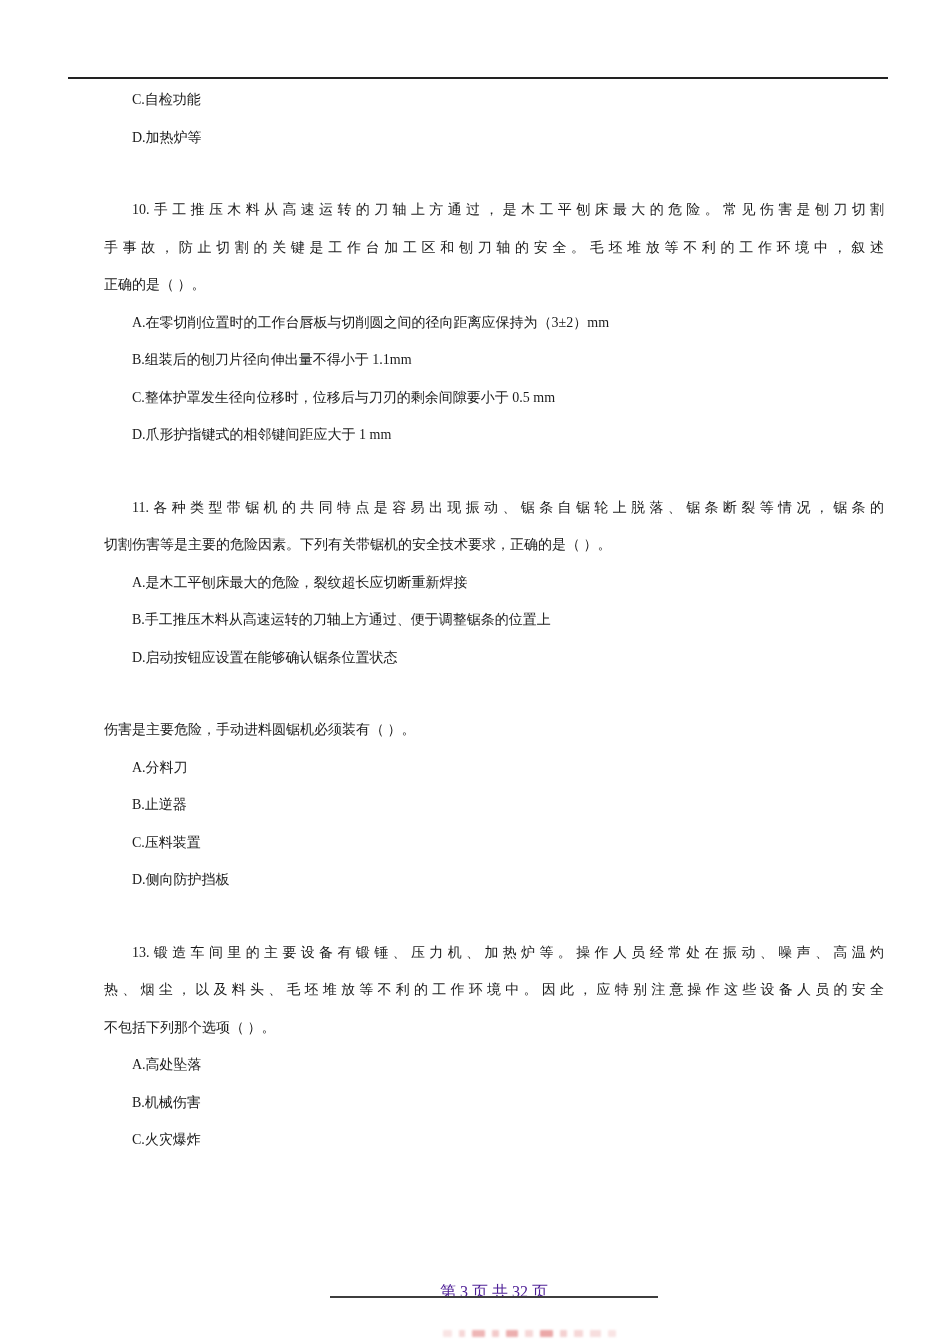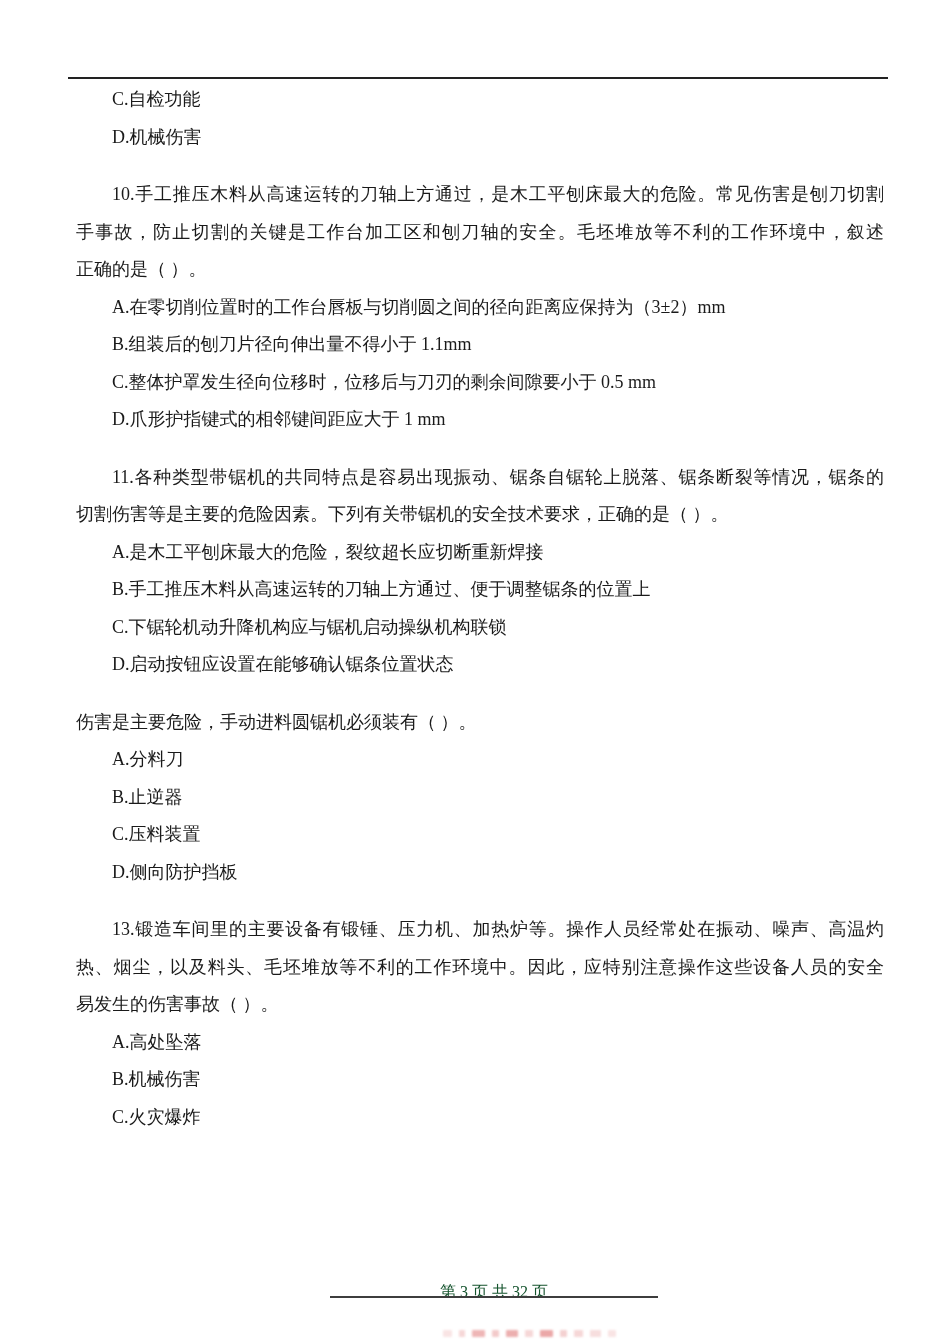--- a/index.html
+++ b/index.html
@@ -18,49 +18,49 @@
   }
   .top-rule {
     position: absolute;
     top: 77px;
     left: 68px;
     width: 820px;
     height: 2px;
     background: #222222;
   }
   .content {
-    padding: 81px 66px 0 76px; 
-    font-size: 18px;
+    padding: 81px 66px 0 104px; 
+    font-size: 14px;
     line-height: 37.5px;
   }
   .line {
     min-height: 37.5px;
   }
   .indent {
     text-indent: 2em;
   }
   .just {
     text-align: justify;
     text-align-last: justify;
   }
   .question {
-    margin-top: 20px;
+    margin-top: 35px;
   }
   .footer {
     position: absolute;
     top: 1283px;
     left: 330px;
     width: 328px;
     height: 13px;
     overflow: hidden;
     border-bottom: 2px solid #3d3d3d;
     text-align: center;
     font-size: 16px;
     line-height: 18px;
-    color: #14532d;
+    color: #4c1d95;
   }
   .watermark {
     position: absolute;
     top: 1330px;
     left: 443px;
     width: 210px;
     display: flex;
     align-items: center;
     gap: 7px;
     filter: blur(0.8px);
@@ -86,53 +86,52 @@
 </head>
 <body>
 
 <div class="page">
 
   <div class="top-rule"></div>
 
   <div class="content">
 
     <div class="line indent">C.自检功能</div>
-    <div class="line indent">D.机械伤害</div>
+    <div class="line indent">D.加热炉等</div>
 
     <div class="question">
       <div class="line indent just">10.手工推压木料从高速运转的刀轴上方通过，是木工平刨床最大的危险。常见伤害是刨刀切割</div>
       <div class="line just">手事故，防止切割的关键是工作台加工区和刨刀轴的安全。毛坯堆放等不利的工作环境中，叙述</div>
       <div class="line">正确的是（ ）。</div>
       <div class="line indent">A.在零切削位置时的工作台唇板与切削圆之间的径向距离应保持为（3±2）mm</div>
       <div class="line indent">B.组装后的刨刀片径向伸出量不得小于 1.1mm</div>
       <div class="line indent">C.整体护罩发生径向位移时，位移后与刀刃的剩余间隙要小于 0.5 mm</div>
       <div class="line indent">D.爪形护指键式的相邻键间距应大于 1 mm</div>
     </div>
 
     <div class="question">
       <div class="line indent just">11.各种类型带锯机的共同特点是容易出现振动、锯条自锯轮上脱落、锯条断裂等情况，锯条的</div>
       <div class="line">切割伤害等是主要的危险因素。下列有关带锯机的安全技术要求，正确的是（ ）。</div>
       <div class="line indent">A.是木工平刨床最大的危险，裂纹超长应切断重新焊接</div>
       <div class="line indent">B.手工推压木料从高速运转的刀轴上方通过、便于调整锯条的位置上</div>
-      <div class="line indent">C.下锯轮机动升降机构应与锯机启动操纵机构联锁</div>
       <div class="line indent">D.启动按钮应设置在能够确认锯条位置状态</div>
     </div>
 
     <div class="question">
       <div class="line">伤害是主要危险，手动进料圆锯机必须装有（ ）。</div>
       <div class="line indent">A.分料刀</div>
       <div class="line indent">B.止逆器</div>
       <div class="line indent">C.压料装置</div>
       <div class="line indent">D.侧向防护挡板</div>
     </div>
 
     <div class="question">
       <div class="line indent just">13.锻造车间里的主要设备有锻锤、压力机、加热炉等。操作人员经常处在振动、噪声、高温灼</div>
       <div class="line just">热、烟尘，以及料头、毛坯堆放等不利的工作环境中。因此，应特别注意操作这些设备人员的安全</div>
-      <div class="line">易发生的伤害事故（ ）。</div>
+      <div class="line">不包括下列那个选项（ ）。</div>
       <div class="line indent">A.高处坠落</div>
       <div class="line indent">B.机械伤害</div>
       <div class="line indent">C.火灾爆炸</div>
     </div>
 
   </div>
 
   <div class="footer">
     <span>第 3 页 共 32 页</span>
   </div>

